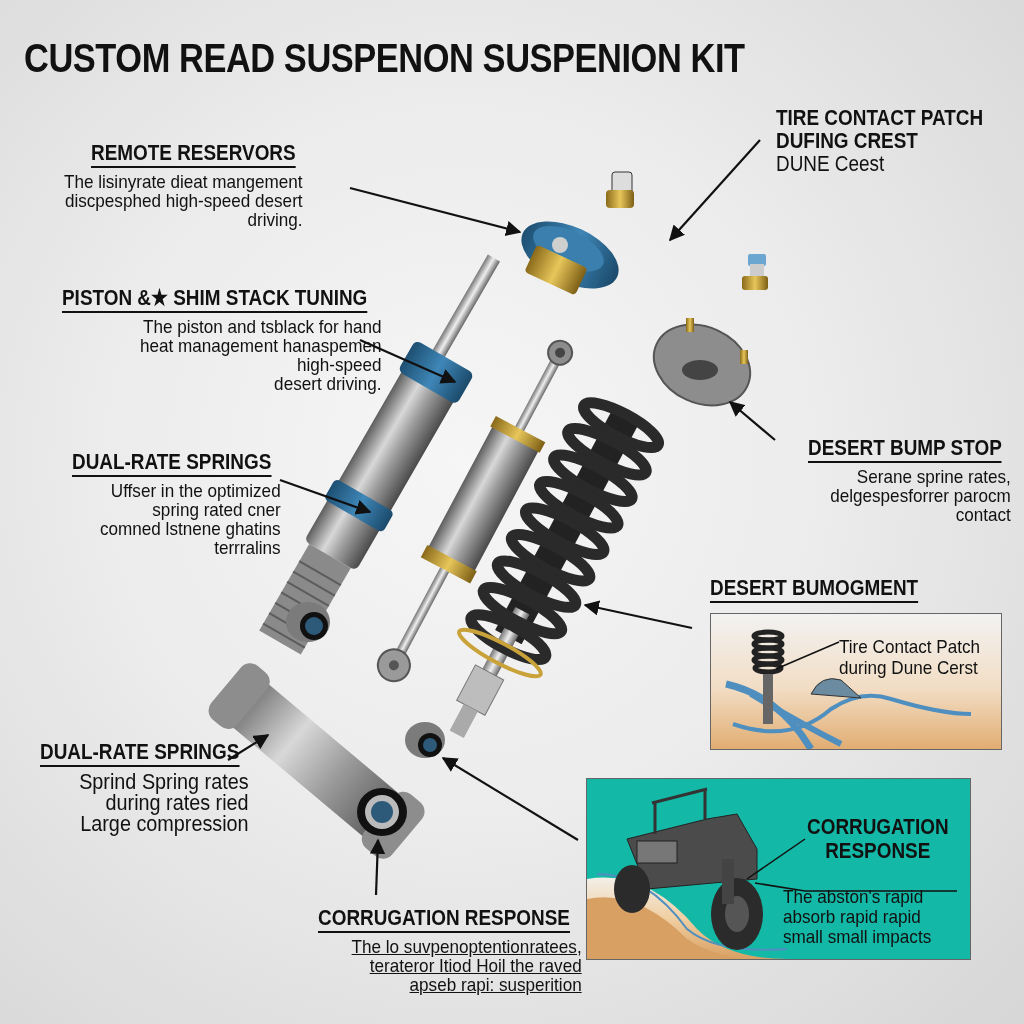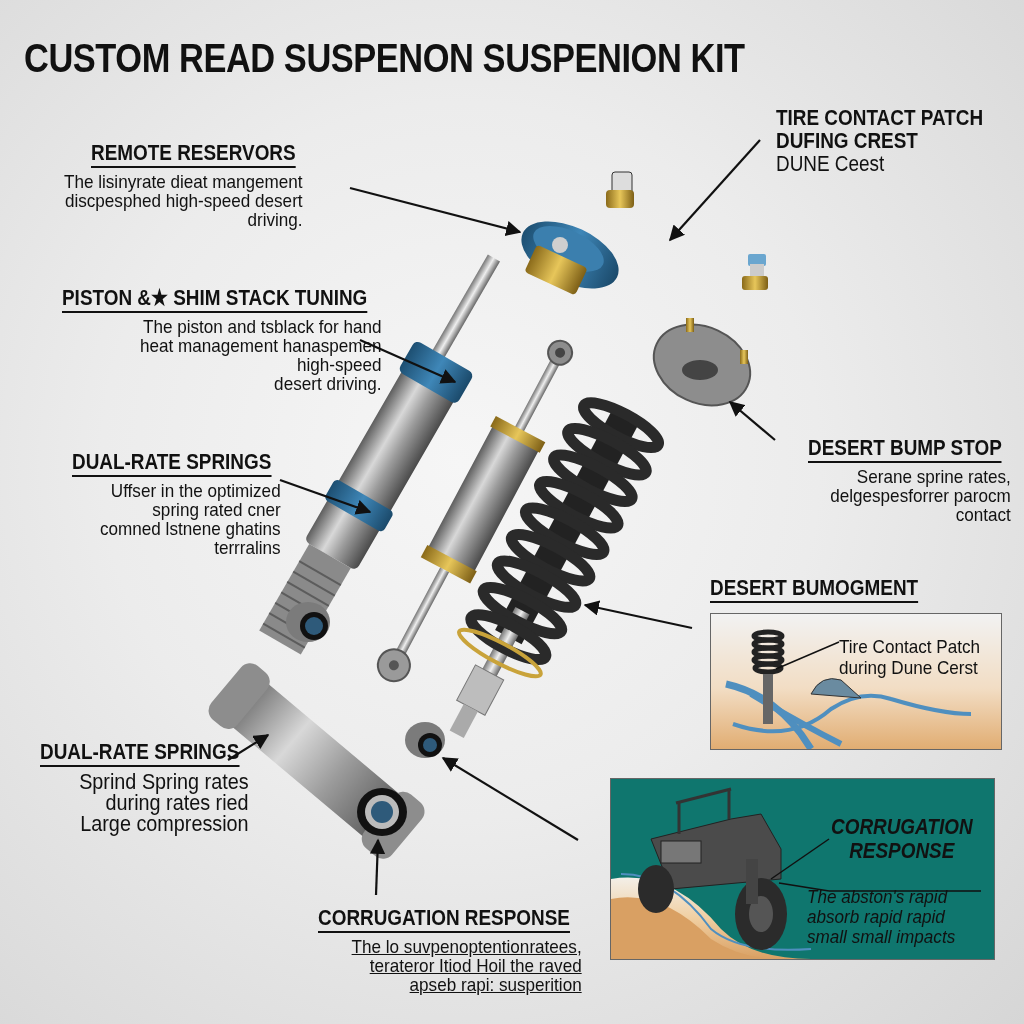--- a/index.html
+++ b/index.html
@@ -258,21 +258,21 @@
     <rect x="52" y="60" width="10" height="50" fill="#666"></rect>
     <path d="M100 80 Q110 60 130 66 L150 84 Z" fill="#6a8ba0" stroke="#333"></path>
     <line x1="65" y1="55" x2="128" y2="28" stroke="#111" stroke-width="1.5"></line>
   </svg>
   <div class="inset-text" style="left:128px; top:22px;">
     <div>Tire Contact Patch</div>
     <div>during Dune Cerst</div>
   </div>
 </div>
 
-<div class="inset" style="left:610px; top:778px; width:383px; height:180px; background:#0f766e;font-style:italic;">
+<div class="inset" style="left:586px; top:778px; width:383px; height:180px; background:#14b8a6;">
   <svg width="383" height="180">
     <path d="M0 100 Q60 90 110 150 Q140 180 200 180 L0 180 Z" fill="url(#sand)"></path>
     <path d="M0 120 Q50 110 100 160 Q130 180 170 180 L0 180 Z" fill="#d9a063"></path>
     <path d="M10 95 Q60 95 100 150 Q130 175 200 170" stroke="#4f8fbf" stroke-width="2" fill="none"></path>
     <g>
       <path d="M40 60 L120 40 L150 35 L170 70 L170 100 L60 110 Z" fill="#4b4b4b" stroke="#222"></path>
       <rect x="50" y="62" width="40" height="22" fill="#777" stroke="#222"></rect>
       <line x1="65" y1="24" x2="120" y2="10" stroke="#333" stroke-width="3"></line>
       <line x1="68" y1="24" x2="68" y2="55" stroke="#333" stroke-width="3"></line>
       <line x1="118" y1="10" x2="118" y2="40" stroke="#333" stroke-width="3"></line>

